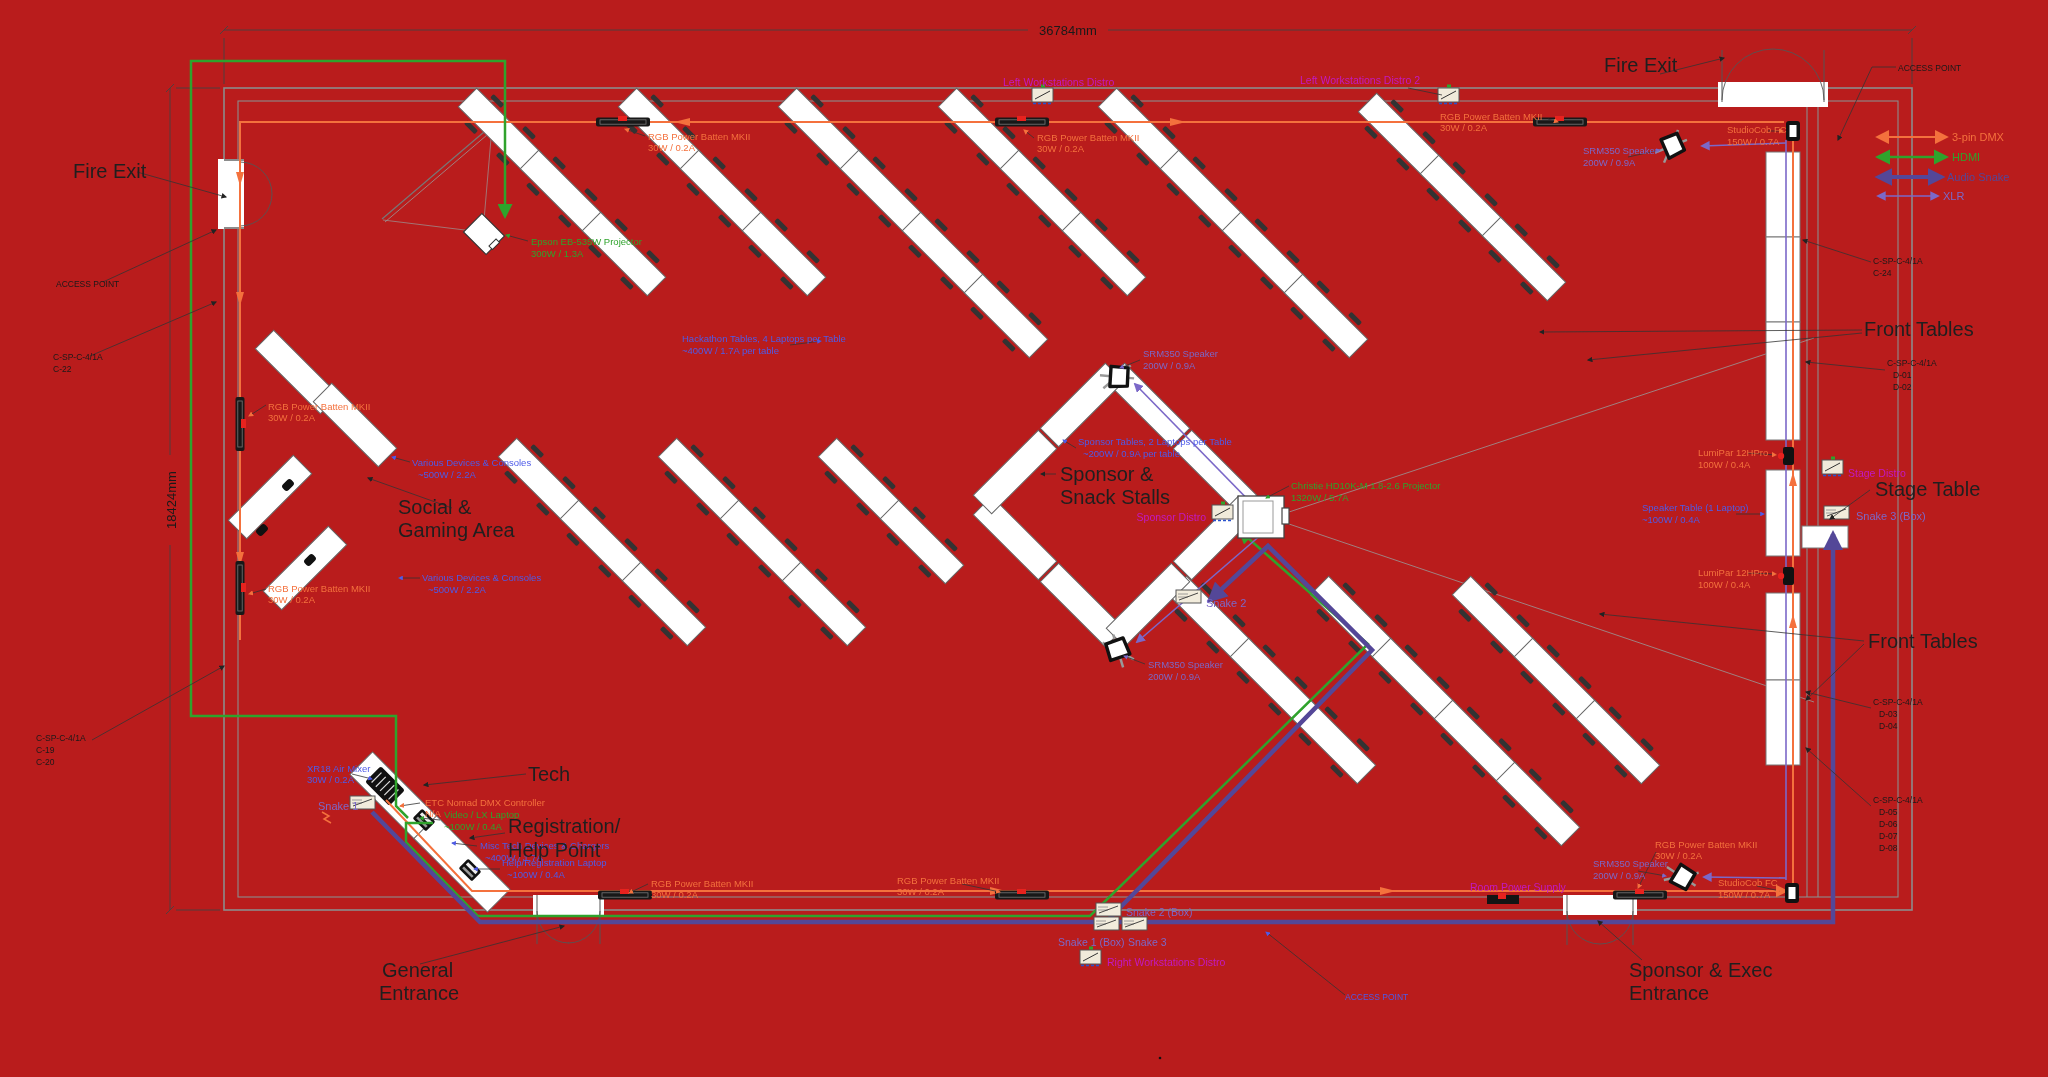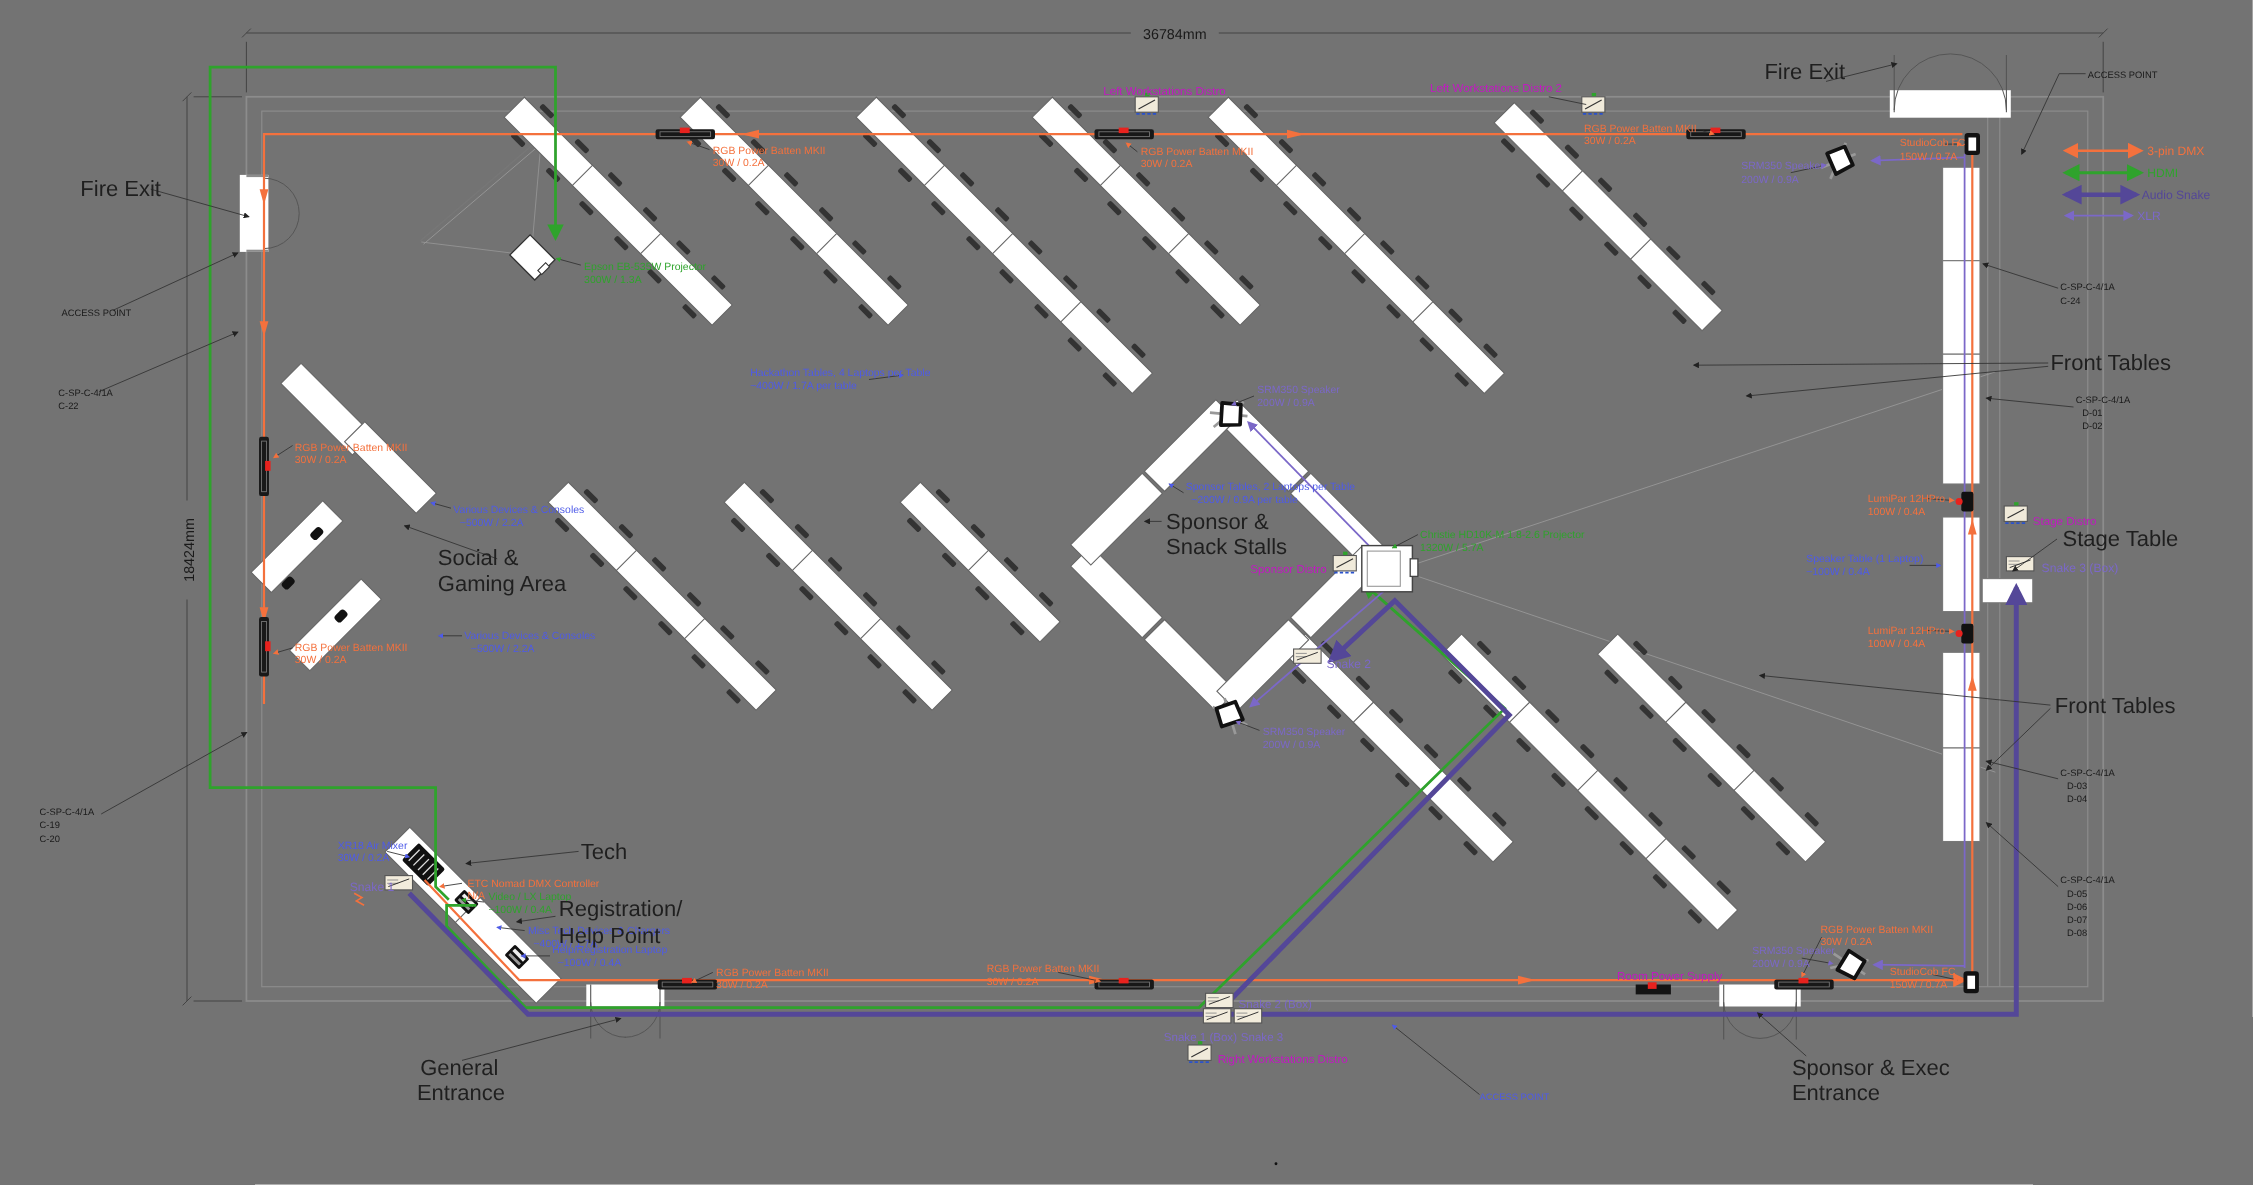--- a/index.html
+++ b/index.html
@@ -1,16 +1,16 @@
 <!DOCTYPE html>
 <html><head>
 <meta charset="utf-8">
 <style>
   html,body{margin:0;padding:0;background:#fff;}
-  .stage{position:relative;width:2048px;height:1077px;background:#737373;overflow:hidden;}
+  .stage{position:relative;width:2048px;height:1077px;background:#b91c1c;overflow:hidden;}
   svg{display:block;font-family:"Liberation Sans","DejaVu Sans",sans-serif;}
   text{fill:#1a1a1a;}
   .bk20{font-size:20px;fill:#1f1f1f;}
   .s11{font-size:11px;}
   .s10{font-size:10.5px;}
   .s9{font-size:9.5px;}
   .s8{font-size:8.5px;}
   .or{fill:#F4713D;}
   .gr{fill:#2FA32C;}
   .bl{fill:#4E5BE8;}

